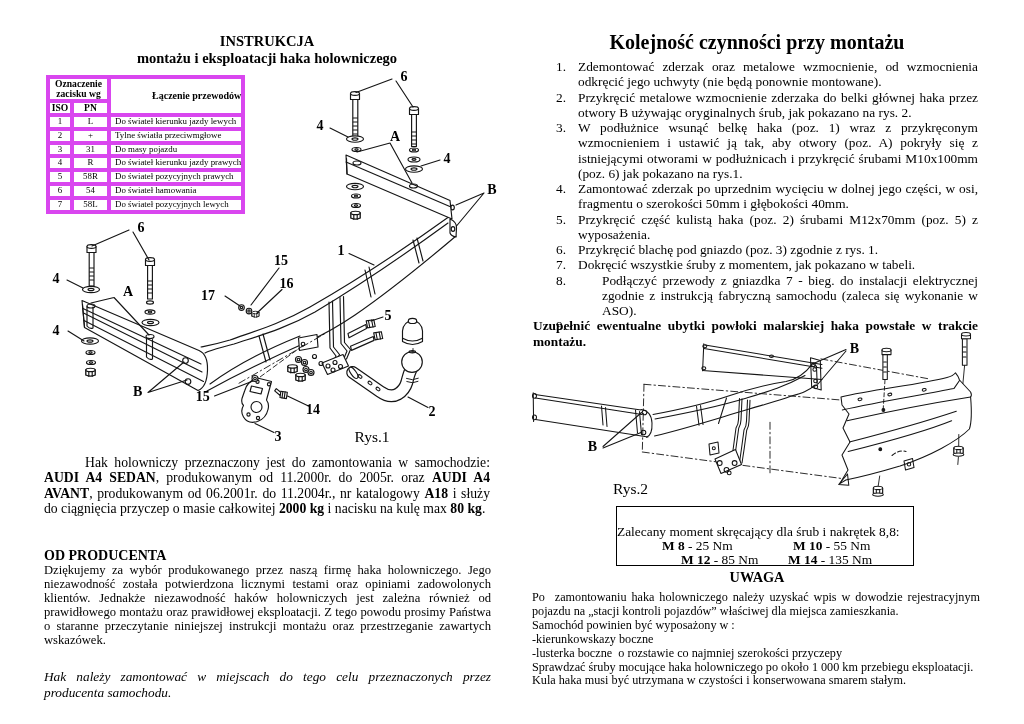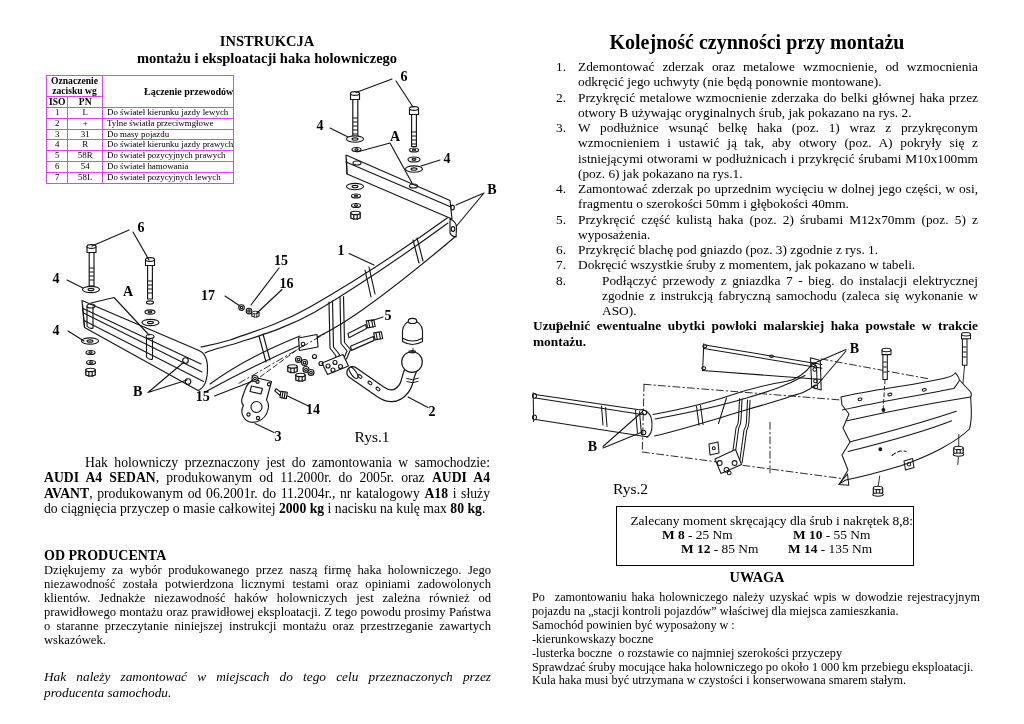--- a/index.html
+++ b/index.html
@@ -3,21 +3,21 @@
 <meta charset="utf-8">
 <style>
 html,body{margin:0;padding:0;}
 body{width:1024px;height:724px;background:#fff;font-family:"Liberation Serif",serif;color:#000;position:relative;overflow:hidden;}
 .abs{position:absolute;}
 .j{text-align:justify;}
 .b{font-weight:bold;}
 .li{position:relative;text-align:justify;}
 .li .n{position:absolute;left:23px;}
 table{border-collapse:collapse;}
-td{border:1px solid #d946ef;padding:0;height:9.4px;}
+td{border:4px solid #d946ef;padding:0;height:9.4px;}
 </style>
 </head>
 <body>
 
 <div class="abs b" style="left:44px;top:33px;width:446px;text-align:center;font-size:14.5px;line-height:17.3px;">INSTRUKCJA<br>montażu i eksploatacji haka holowniczego</div>
 
 <div class="abs" style="left:46px;top:75px;">
 <table style="font-size:8.9px;line-height:9.8px;">
 <tbody>
         <tr>
@@ -415,21 +415,21 @@
 <path d="M603,446.5 L641.5,412.5 M603,448 L641,432.5"></path>
 </g>
 <g font-family="Liberation Serif,serif" font-size="14px" font-weight="bold" fill="#000" text-anchor="middle">
 <text x="854.5" y="352.5">B</text>
 <text x="592.5" y="451">B</text>
 </g>
 <text x="613" y="493.5" font-family="Liberation Serif,serif" font-size="15.5px" fill="#000">Rys.2</text>
 </svg>
 
 <div class="abs" style="left:616px;top:506px;width:296px;height:58px;border:1.5px solid #000;font-size:13.4px;line-height:14px;">
-<div style="text-align:right;margin-top:7px;">Zalecany moment skręcający dla śrub i nakrętek 8,8:</div>
+<div style="text-align:left;margin-top:18px;">Zalecany moment skręcający dla śrub i nakrętek 8,8:</div>
 <div style="position:relative;height:14px;">
       <span class="abs" style="left:45px;"><span class="b">M 8</span> - 25 Nm</span>
       <span class="abs" style="left:176px;"><span class="b">M 10</span> - 55 Nm</span>
     </div>
 <div style="position:relative;height:14px;">
       <span class="abs" style="left:57px;margin-left:7px;"><span class="b">M 12</span> - 85 Nm</span>
       <span class="abs" style="left:171px;"><span class="b">M 14</span> - 135 Nm</span>
     </div>
 </div>
 

